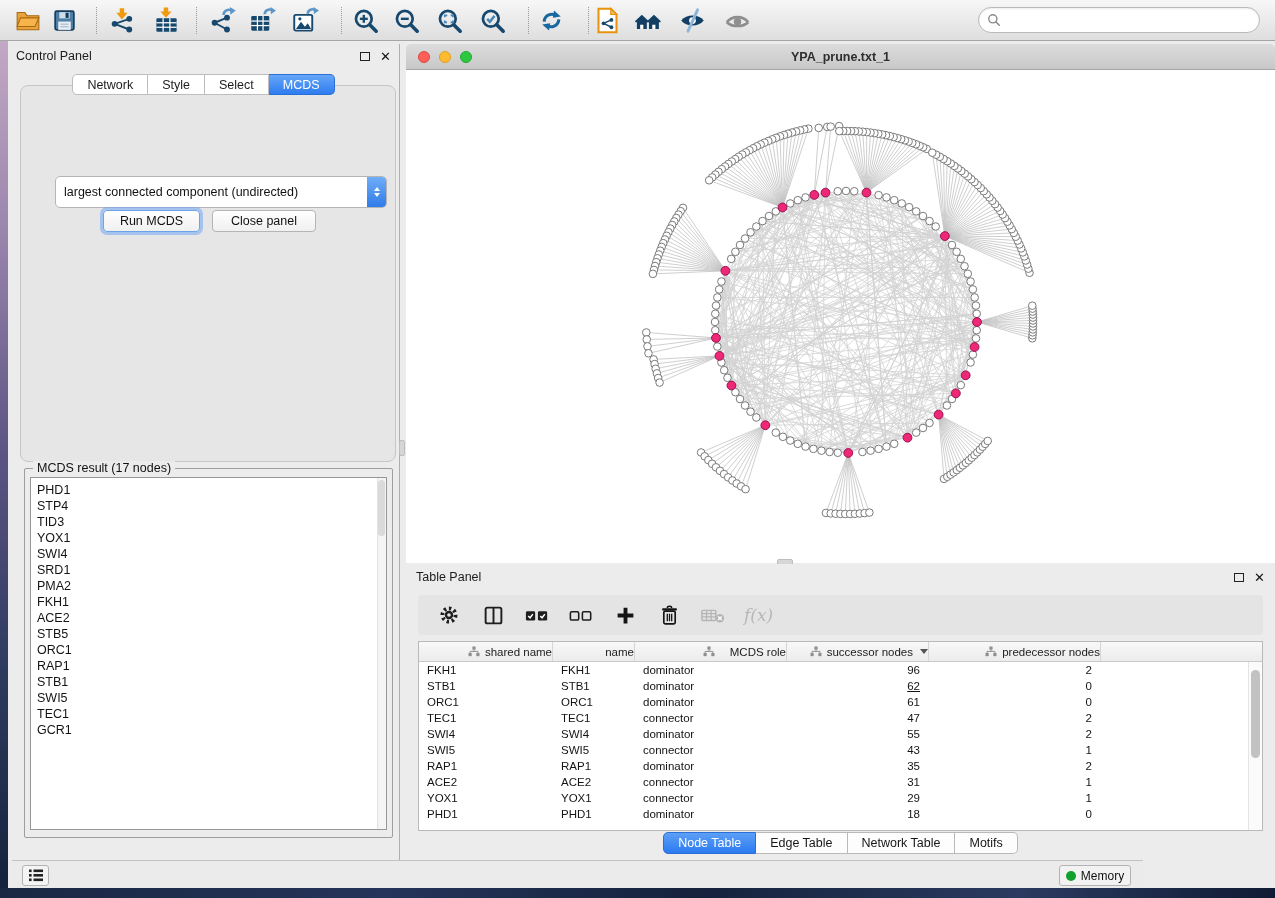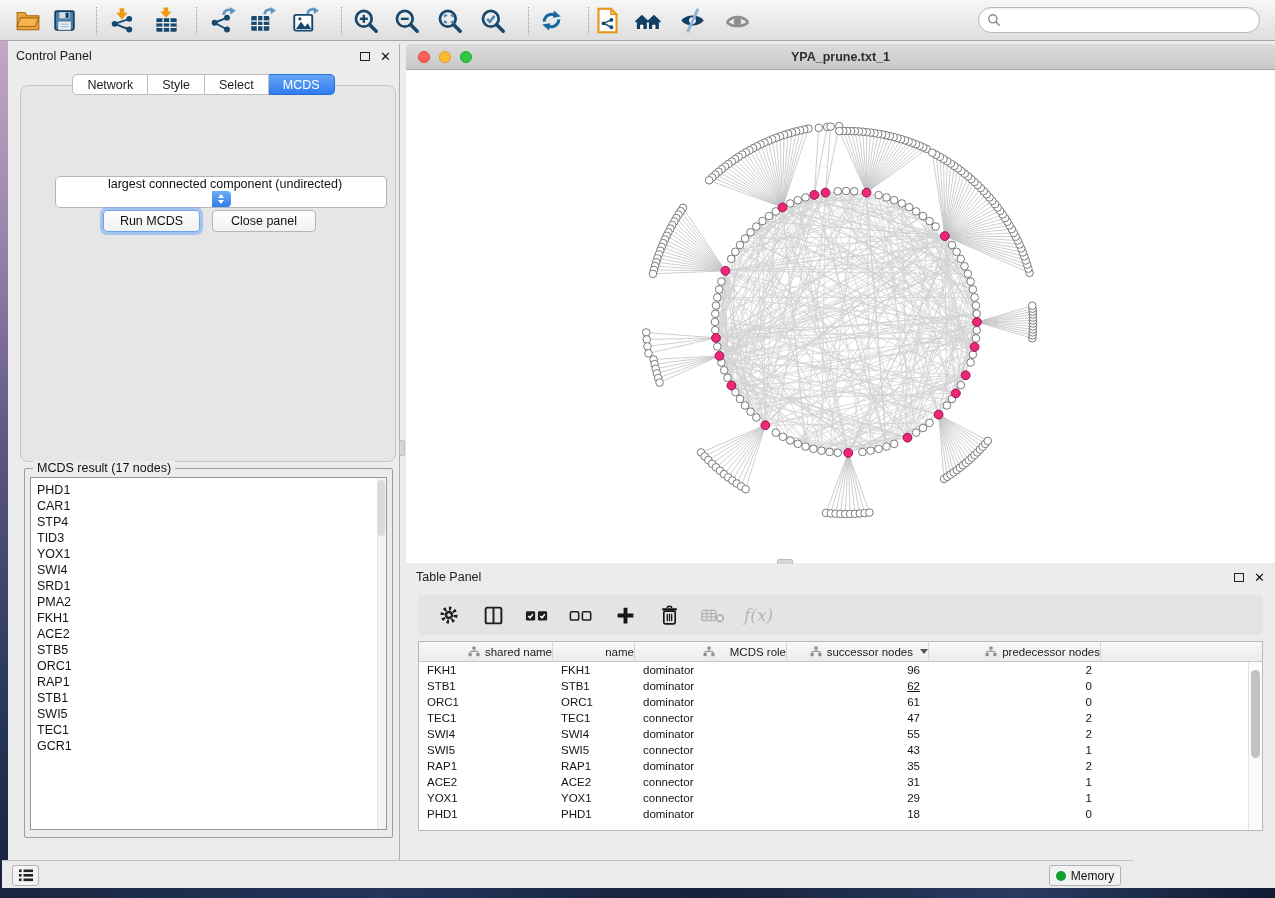--- a/index.html
+++ b/index.html
@@ -29,21 +29,21 @@
   .panel-header .spacer { flex:1; }
   .float-glyph { width:10px; height:9px; border:1.5px solid #222; display:inline-block; margin-right:10px; }
   .close-glyph { font-size:13px; font-weight:bold; color:#111; line-height:1; }
   .cp-box { position:absolute; left:12px; top:41px; width:376px; height:377px; background:#e6e6e6; border:1px solid #c6c6c6; border-radius:8px; }
   .cp-tabs { position:absolute; left:0; top:30px; width:100%; display:flex; justify-content:center; z-index:2; }
   .cp-tab { height:21px; padding:0 14px; display:flex; align-items:center; background:#fff; border:1px solid #bdbdbd; border-left:none; font-size:12.5px; color:#1d1d1d; }
   .cp-tab:first-child { border-left:1px solid #bdbdbd; border-radius:5px 0 0 5px; }
   .cp-tab:last-child { border-radius:0 5px 5px 0; }
   .cp-tab.active { background:linear-gradient(#66a6f8,#2e7cf0); border-color:#2a6fd8; color:#fff; }
   .opt-label { position:absolute; left:0; top:70px; width:100%; text-align:center; font-size:13px; color:#111; }
-  .dropdown { position:absolute; left:34px; top:90px; width:332px; height:32px; background:#fff; border:1px solid #b5b5b5; border-radius:5px; display:flex; align-items:center;flex-direction:column; }
+  .dropdown { position:absolute; left:34px; top:90px; width:332px; height:32px; background:#fff; border:1px solid #b5b5b5; border-radius:5px; display:flex; align-items:center; }
   .dropdown .val { flex:1; font-size:12.5px; color:#111; padding-left:8px; white-space:nowrap; }
   .dd-stepper { width:19px; height:100%; border-radius:0 4px 4px 0; background:linear-gradient(#6fadf8,#2f7ce8); display:flex; flex-direction:column; align-items:center; justify-content:center; gap:2px; }
   .tri-up { width:0; height:0; border-left:3.5px solid transparent; border-right:3.5px solid transparent; border-bottom:4px solid #fff; }
   .tri-dn { width:0; height:0; border-left:3.5px solid transparent; border-right:3.5px solid transparent; border-top:4px solid #fff; }
   .btn { position:absolute; height:22px; background:linear-gradient(#ffffff,#f0f0f0); border:1px solid #b5b5b5; border-radius:4px; font-size:12.5px; color:#111; display:flex; align-items:center; justify-content:center; }
   .btn.focus { border-color:#6ea3e8; box-shadow:0 0 0 3px rgba(110,165,245,.55); }
   .group-box { position:absolute; left:16px; top:424px; width:369px; height:370px; border:1px solid #9e9e9e; border-radius:2px; }
   .group-box .legend { position:absolute; top:-8px; left:8px; background:#ececec; padding:0 4px; font-size:12.5px; color:#111; }
   .mcds-list { position:absolute; left:5px; top:8px; width:357px; height:353px; background:#fff; border:1px solid #979797; overflow:hidden; }
   .mcds-item { font-size:12.5px; color:#141414; line-height:16px; padding-left:6px; }
@@ -77,21 +77,21 @@
   .sort-dn { width:0; height:0; border-left:4px solid transparent; border-right:4px solid transparent; border-top:5px solid #555; margin-left:2px; }
   .v-scroll { position:absolute; right:0; top:20px; bottom:0; width:14px; background:#fbfbfb; border-left:1px solid #e4e4e4; }
   .v-thumb { position:absolute; left:2px; top:8px; width:9px; height:88px; background:#c2c2c2; border-radius:5px; }
   .tp-tabs { position:absolute; left:0; top:268px; width:100%; display:flex; justify-content:center; }
   .tp-tab { height:22px; padding:0 14px; display:flex; align-items:center; background:#fdfdfd; border:1px solid #b9b9b9; border-left:none; font-size:12.5px; color:#161616; }
   .tp-tab:first-child { border-left:1px solid #b9b9b9; border-radius:5px 0 0 5px; }
   .tp-tab:last-child { border-radius:0 5px 5px 0; }
   .tp-tab.active { background:linear-gradient(#5d9ff6,#2b7af0); border-color:#2a6fd8; color:#fff; }
 
   
-  .status-bar { position:absolute; left:2px; top:860px; width:1131px; height:28px; background:#ebebeb; border-top:1px solid #c2c2c2; }
+  .status-bar { position:absolute; left:12px; top:860px; width:1131px; height:28px; background:#ebebeb; border-top:1px solid #c2c2c2; }
   .list-btn { position:absolute; left:10px; top:4px; width:27px; height:21px; background:#f4f4f4; border:1px solid #b3b3b3; border-radius:3px; display:flex; align-items:center; justify-content:center; }
   .memory-btn { position:absolute; right:12px; top:4px; width:72px; height:21px; background:#f2f2f2; border:1px solid #b3b3b3; border-radius:3px; display:flex; align-items:center; justify-content:center; gap:5px; font-size:12px; color:#111; }
   .mem-dot { width:10px; height:10px; border-radius:50%; background:#12a02f; }
 </style>
 </head>
 <body>
 
 <div id="screen">
 
   <div class="wall-left"></div>
@@ -291,21 +291,20 @@
         <div class="cp-tab">Network</div>
         <div class="cp-tab">Style</div>
         <div class="cp-tab">Select</div>
         <div class="cp-tab active">MCDS</div>
       </div>
     <div class="group-box">
       <span class="legend">MCDS result (17 nodes)</span>
       <div class="mcds-list">
         <div style="padding-top:4px;">
             <div class="mcds-item">PHD1</div>
-            <div class="mcds-item">CAR1</div>
             <div class="mcds-item">STP4</div>
             <div class="mcds-item">TID3</div>
             <div class="mcds-item">YOX1</div>
             <div class="mcds-item">SWI4</div>
             <div class="mcds-item">SRD1</div>
             <div class="mcds-item">PMA2</div>
             <div class="mcds-item">FKH1</div>
             <div class="mcds-item">ACE2</div>
             <div class="mcds-item">STB5</div>
             <div class="mcds-item">ORC1</div>
@@ -1351,20 +1350,26 @@
             <div class="td left" style="width: 82px;">PHD1</div>
             <div class="td left" style="width: 152px;">dominator</div>
             <div class="td right" style="width: 142px;">18</div>
             <div class="td right" style="width: 172px;">0</div>
           </div>
         </div>
       <div class="v-scroll">
           <div class="v-thumb"></div>
         </div>
     </div>
+    <div class="tp-tabs">
+        <div class="tp-tab active">Node Table</div>
+        <div class="tp-tab">Edge Table</div>
+        <div class="tp-tab">Network Table</div>
+        <div class="tp-tab">Motifs</div>
+      </div>
   </div>
 
   <div class="status-bar">
     <span class="list-btn">
       <svg width="16" height="13" viewBox="0 0 16 13">
           <g fill="#222">
             <rect x="1" y="0.5" width="2.6" height="2.6"></rect>
             <rect x="5.5" y="0.5" width="9.5" height="2.6"></rect>
             <rect x="1" y="5" width="2.6" height="2.6"></rect>
             <rect x="5.5" y="5" width="9.5" height="2.6"></rect>

